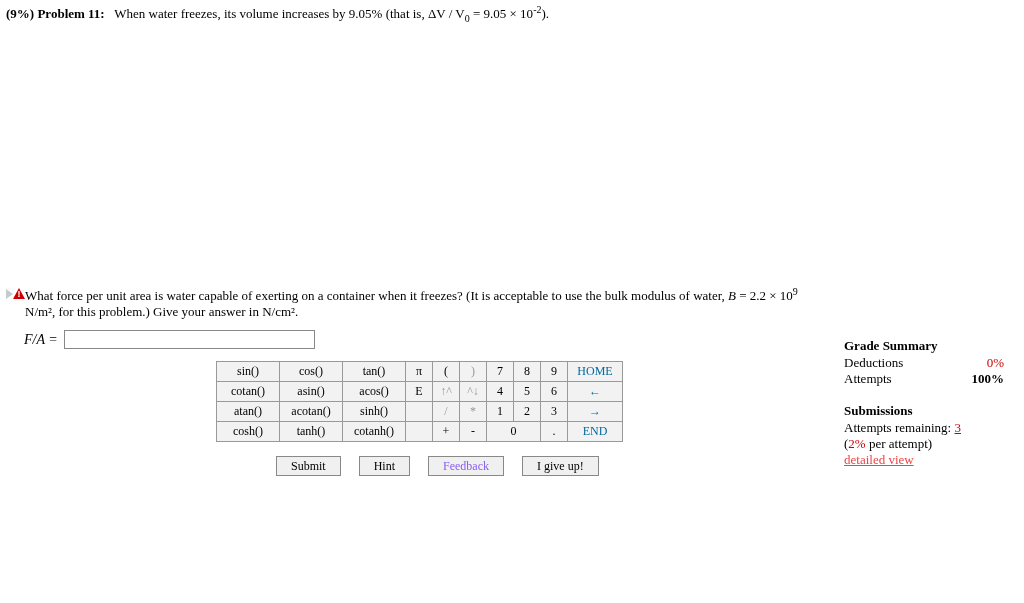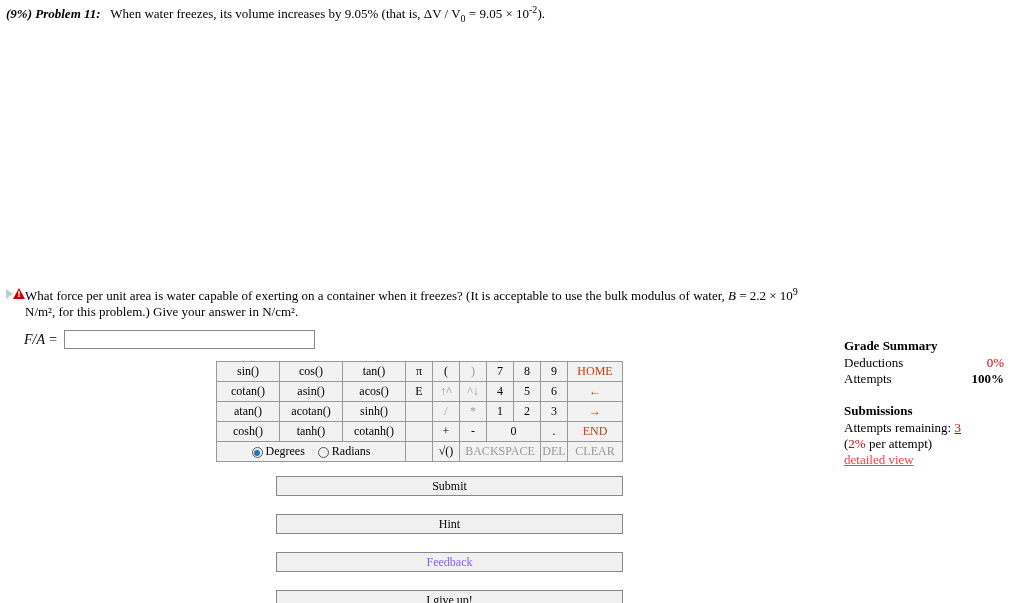--- a/index.html
+++ b/index.html
@@ -9,21 +9,21 @@
     font-size: 13px;
     color: #000;
     background: #fff;
     width: 1024px;
     box-sizing: border-box;
   }
   .problem-header {
     font-size: 13px;
     margin-bottom: 2px;
   }
-  .problem-header b { font-weight: bold; font-style: italic; }
+  .problem-header b { font-weight: bold; }
   sub, sup { font-size: 10px; }
   .spacer { height: 260px; }
   .part-line {
     font-size: 13px;
     display: flex;
     align-items: flex-start;
     gap: 0;
     flex-wrap: wrap;
   }
   .tri-icon {
@@ -93,21 +93,21 @@
     text-align: center;
     vertical-align: middle;
     font-family: "Times New Roman", serif;
     font-size: 12px;
     padding: 0;
     cursor: pointer;
     user-select:none;
   }
   .fn { width: 62px; }
   .sm { width: 26px; }
-  .wd { width: 54px; color:#c2410c; }
+  .wd { width: 54px; color:#0369a1; }
   .dim { color:#999; }
   .mode-row td {
     border:1px solid #999;
     background:#f2f2f2;
     height:19px;
   }
   .radio-dot {
     display:inline-block;
     width:9px;height:9px;
     border-radius:50%;
@@ -123,21 +123,20 @@
     width:6px;height:6px;
     border-radius:50%;
     background:#1e74d0;
   }
   .radians-cell { cursor:pointer; }
   .action-row {
     margin-top:14px;
     display:flex;
     gap:18px;
     margin-left:60px;
-    flex-direction:column;
   }
   .action-row button {
     font-family:"Times New Roman",serif;
     font-size:12px;
     height:20px;
     border:1px solid #888;
     background:#f0f0f0;
     padding:0 14px;
     cursor:pointer;
   }
@@ -253,35 +252,20 @@
         <td class="fn">cosh()</td>
         <td class="fn">tanh()</td>
         <td class="fn">cotanh()</td>
         <td class="sm"></td>
         <td class="sm">+</td>
         <td class="sm">-</td>
         <td class="sm" colspan="2">0</td>
         <td class="sm">.</td>
         <td class="wd">END</td>
       </tr>
-      <tr class="mode-row">
-        <td colspan="3" style="padding:0 6px;">
-          <span style="margin-right:10px;">
-            <span class="radio-dot sel"></span><span>Degrees</span>
-          </span>
-          <span class="radians-cell">
-            <span class="radio-dot"></span><span>Radians</span>
-          </span>
-        </td>
-        <td class="sm"></td>
-        <td class="sm">√()</td>
-        <td class="wd dim" colspan="3">BACKSPACE</td>
-        <td class="sm dim">DEL</td>
-        <td class="wd dim">CLEAR</td>
-      </tr>
     </tbody>
       </table>
 
     <div class="action-row">
       <button>Submit</button>
       <button>Hint</button>
       <button class="dimbtn">Feedback</button>
       <button>I give up!</button>
     </div>
   </div>

